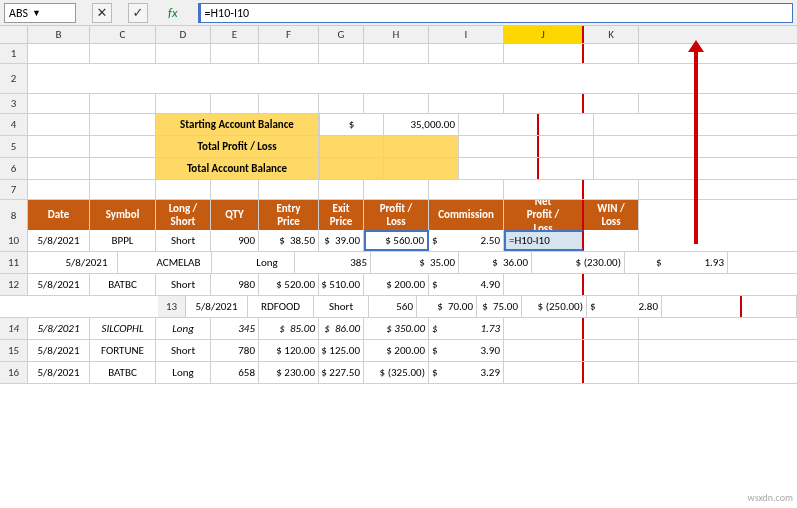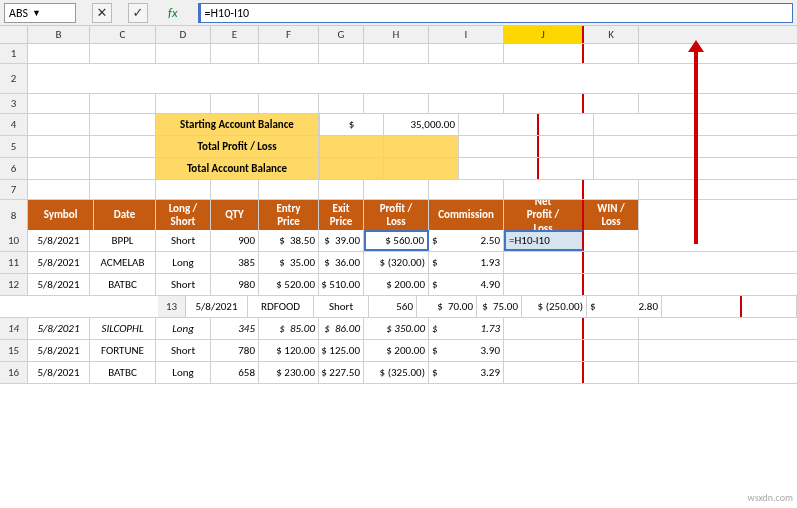--- a/index.html
+++ b/index.html
@@ -288,22 +288,22 @@
       <div class="cell col-f"></div>
       <div class="cell col-g"></div>
       <div class="cell col-h"></div>
       <div class="cell col-i"></div>
       <div class="cell col-j red-right-border"></div>
       <div class="cell col-k"></div>
     </div>
 
     <div class="sheet-row" style="height:30px; border-bottom: none;">
       <div class="row-num">8</div>
+      <div class="cell header-cell col-b" style="white-space:normal; line-height:1.2;">Date</div>
       <div class="cell header-cell col-c">Symbol</div>
-      <div class="cell header-cell col-b" style="white-space:normal; line-height:1.2;">Date</div>
       <div class="cell header-cell col-d" style="white-space:normal; line-height:1.2; text-align:center;">Long /<br>Short</div>
       <div class="cell header-cell col-e">QTY</div>
       <div class="cell header-cell col-f" style="white-space:normal; line-height:1.2; text-align:center;">Entry<br>Price</div>
       <div class="cell header-cell col-g" style="white-space:normal; line-height:1.2; text-align:center;">Exit<br>Price</div>
       <div class="cell header-cell col-h" style="white-space:normal; line-height:1.2; text-align:center;">Profit /<br>Loss</div>
       <div class="cell header-cell col-i">Commission</div>
       <div class="cell header-cell col-j red-right-border" style="white-space:normal; line-height:1.2; text-align:center; background:#c55a11;">Net<br>Profit /<br>Loss</div>
       <div class="cell header-cell col-k" style="white-space:normal; line-height:1.2; text-align:center;">WIN /<br>Loss</div>
     </div>
 
@@ -317,29 +317,29 @@
       <div class="cell col-g right">$&nbsp;&nbsp;39.00</div>
       <div class="cell col-h right" style="border:2px solid #4472c4;">$&nbsp;560.00</div>
       <div class="cell col-i" style="display:flex; align-items:center; gap:4px;">
           <span>$</span>
           <span style="flex:1; text-align:right;">2.50</span>
         </div>
       <div class="cell col-j formula-cell red-right-border">=H10-I10</div>
       <div class="cell col-k"></div>
     </div>
 
-    <div class="sheet-row" style="height:22px;">
+    <div class="sheet-row" style="height:22px;gap:28px;">
       <div class="row-num">11</div>
       <div class="cell col-b center">5/8/2021</div>
       <div class="cell col-c center">ACMELAB</div>
       <div class="cell col-d center">Long</div>
       <div class="cell col-e right">385</div>
       <div class="cell col-f right">$&nbsp;&nbsp;35.00</div>
       <div class="cell col-g right">$&nbsp;&nbsp;36.00</div>
-      <div class="cell col-h right">$ (320.00)</div>
+      <div class="cell col-h right">$ (230.00)</div>
       <div class="cell col-i" style="display:flex; align-items:center; gap:4px;">
           <span>$</span>
           <span style="flex:1; text-align:right;">1.93</span>
         </div>
       <div class="cell col-j red-right-border"></div>
       <div class="cell col-k"></div>
     </div>
 
     <div class="sheet-row" style="height:22px;">
       <div class="row-num">12</div>

